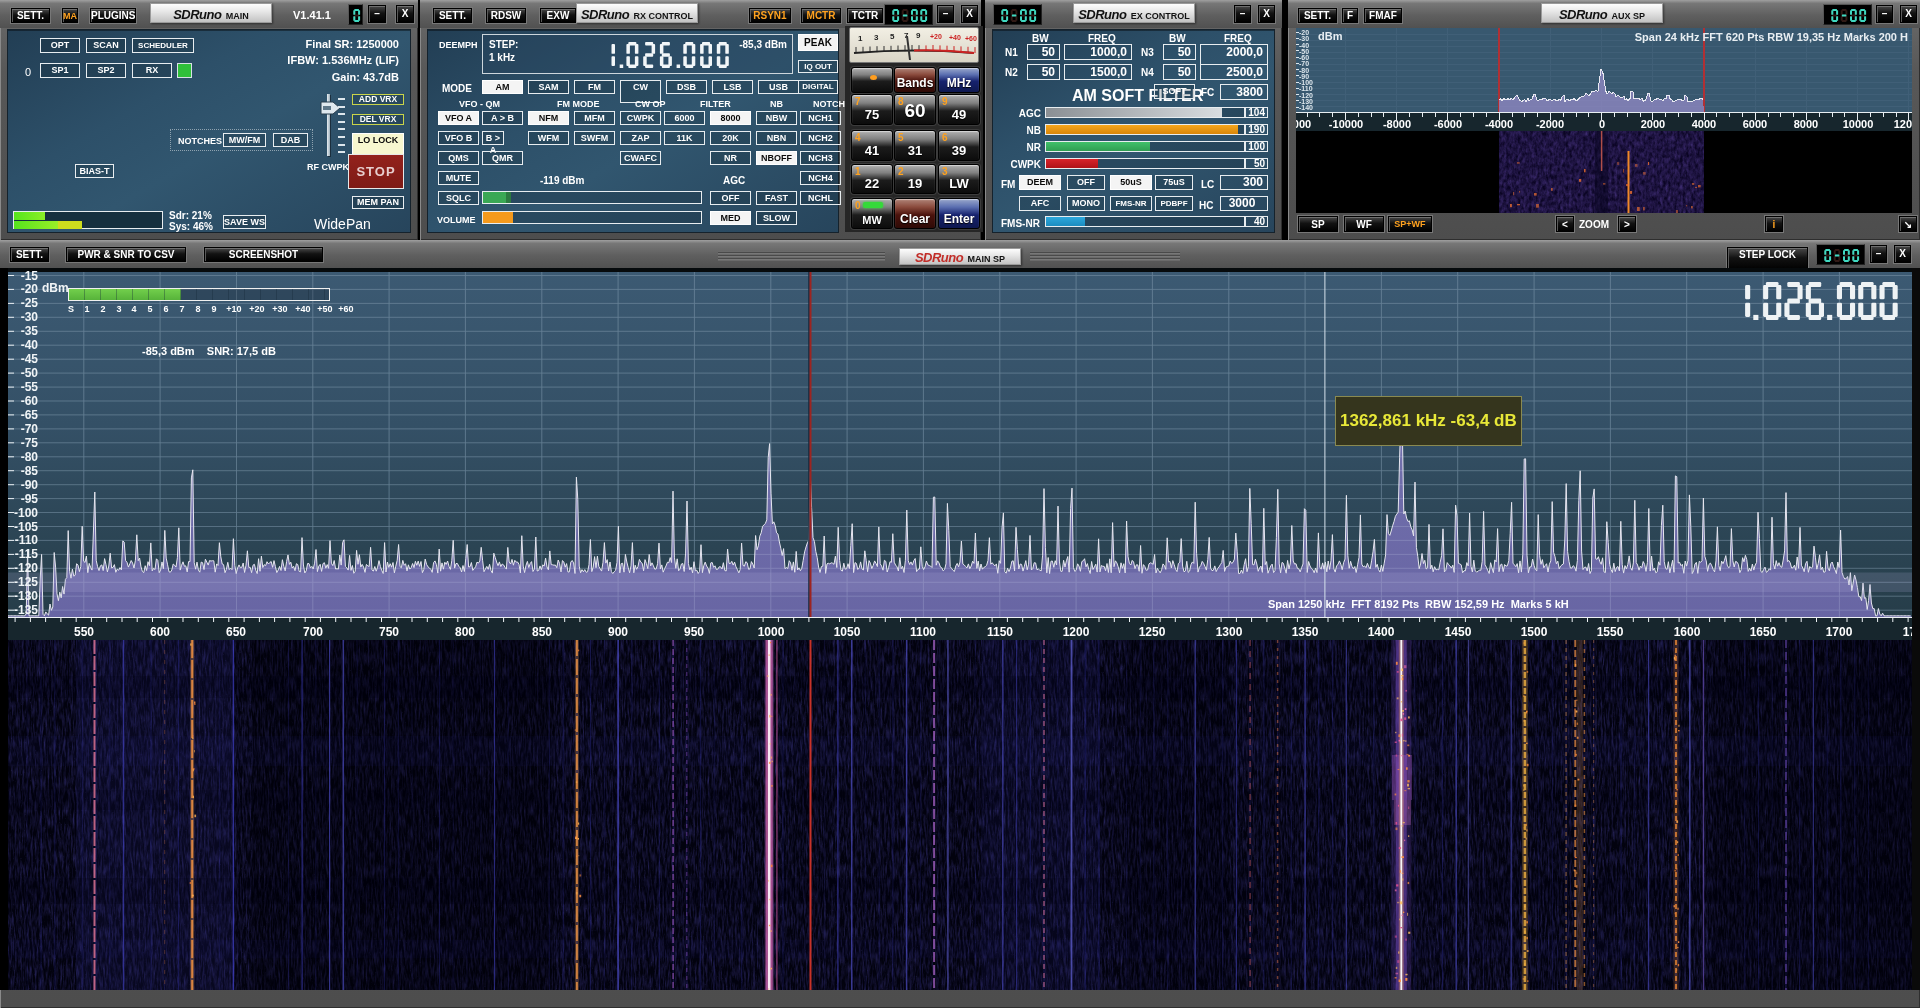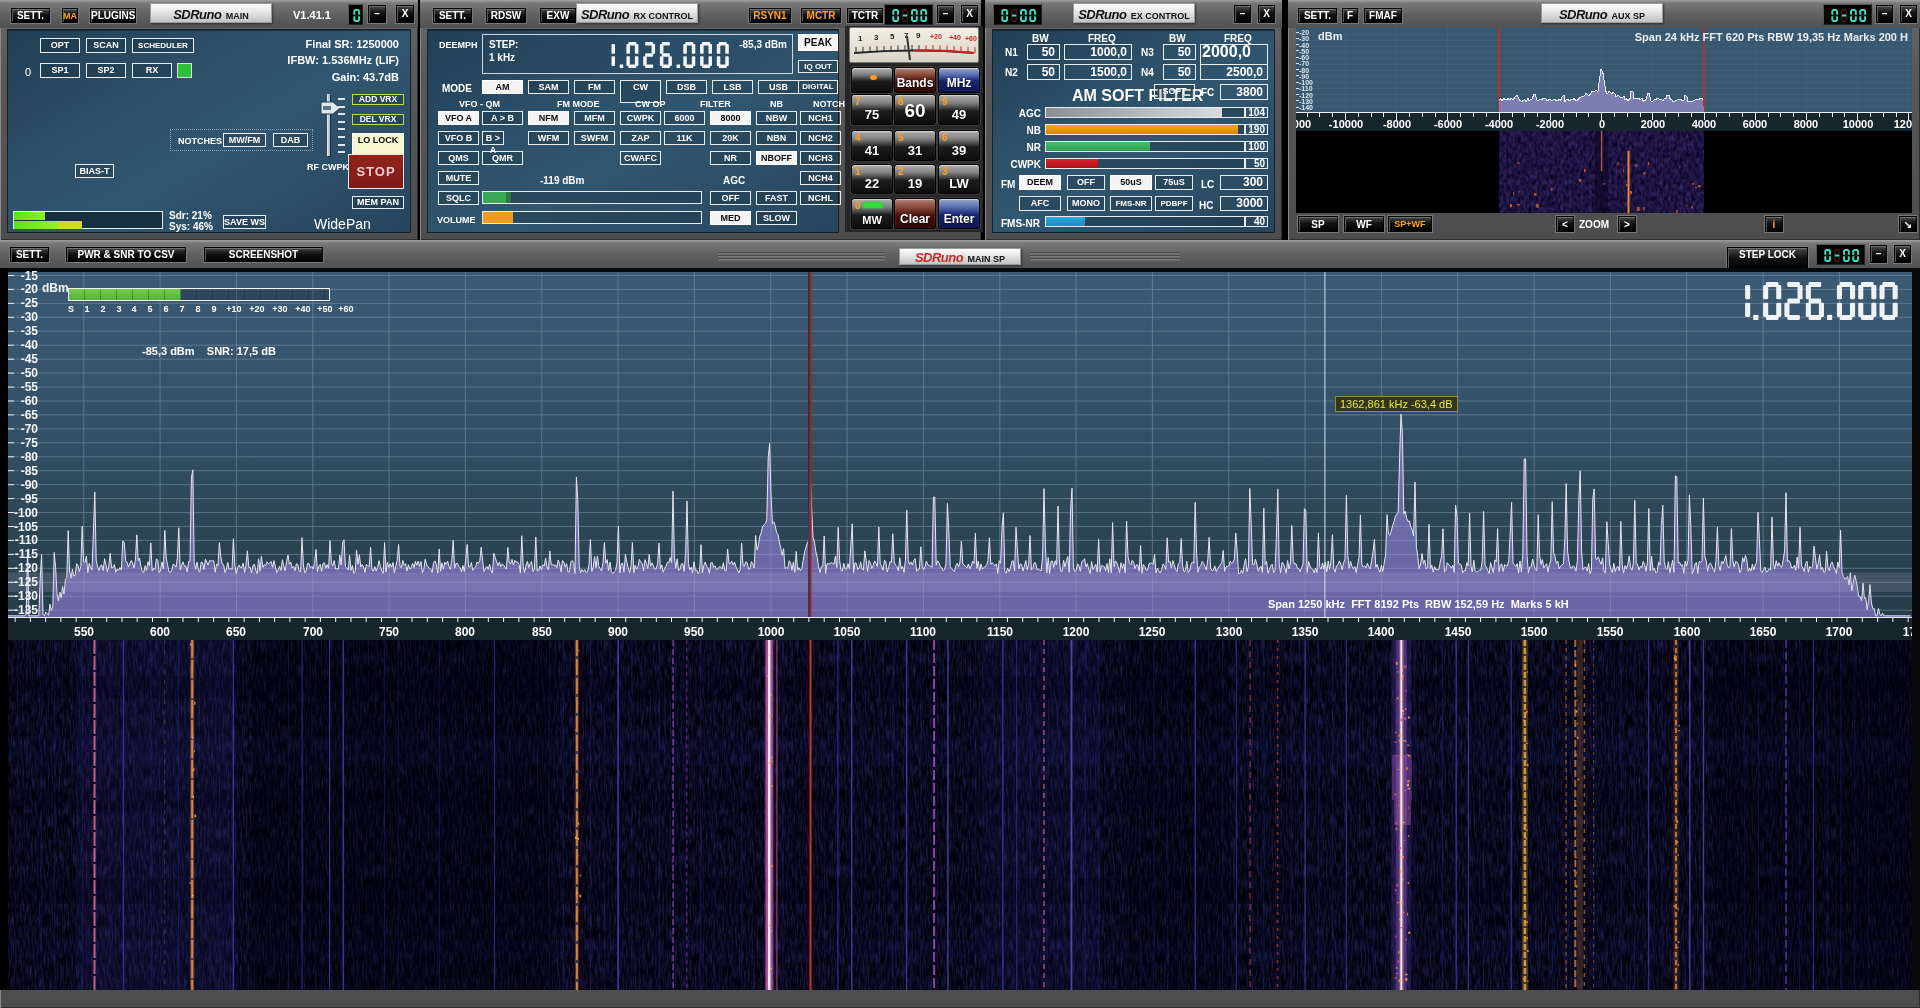--- a/index.html
+++ b/index.html
@@ -425,21 +425,21 @@
 <div class="body" style="left:7px;top:29px;width:283px;height:204px">
 <div class="lb" style="left:39px;top:3px;font-size:10px">BW</div>
 <div class="lb" style="left:95px;top:3px;font-size:10px">FREQ</div>
 <div class="lb" style="left:176px;top:3px;font-size:10px">BW</div>
 <div class="lb" style="left:231px;top:3px;font-size:10px">FREQ</div>
 <div class="lb" style="left:12px;top:17px;font-size:10px">N1</div>
 <div class="abs" style="left:34px;top:14px;width:33px;height:16px;border:1px solid #e8edf0;color:#fff;font-weight:bold;font-size:12px;text-align:right;line-height:14px;padding-right:4px">50</div>
 <div class="abs" style="left:71px;top:14px;width:68px;height:16px;border:1px solid #e8edf0;color:#fff;font-weight:bold;font-size:12px;text-align:right;line-height:14px;padding-right:4px">1000,0</div>
 <div class="lb" style="left:148px;top:17px;font-size:10px">N3</div>
 <div class="abs" style="left:170px;top:14px;width:33px;height:16px;border:1px solid #e8edf0;color:#fff;font-weight:bold;font-size:12px;text-align:right;line-height:14px;padding-right:4px">50</div>
-<div class="abs" style="left:207px;top:14px;width:68px;height:21px;border:1px solid #e8edf0;color:#fff;font-weight:bold;font-size:16px;text-align:right;line-height:14px;padding-right:16px">2000,0</div>
+<div class="abs" style="left:207px;top:14px;width:68px;height:21px;border:1px solid #e8edf0;color:#fff;font-weight:bold;font-size:12px;text-align:right;line-height:14px;padding-right:4px">2000,0</div>
 <div class="lb" style="left:12px;top:37px;font-size:10px">N2</div>
 <div class="abs" style="left:34px;top:34px;width:33px;height:16px;border:1px solid #e8edf0;color:#fff;font-weight:bold;font-size:12px;text-align:right;line-height:14px;padding-right:4px">50</div>
 <div class="abs" style="left:71px;top:34px;width:68px;height:16px;border:1px solid #e8edf0;color:#fff;font-weight:bold;font-size:12px;text-align:right;line-height:14px;padding-right:4px">1500,0</div>
 <div class="lb" style="left:148px;top:37px;font-size:10px">N4</div>
 <div class="abs" style="left:170px;top:34px;width:33px;height:16px;border:1px solid #e8edf0;color:#fff;font-weight:bold;font-size:12px;text-align:right;line-height:14px;padding-right:4px">50</div>
 <div class="abs" style="left:207px;top:34px;width:68px;height:16px;border:1px solid #e8edf0;color:#fff;font-weight:bold;font-size:12px;text-align:right;line-height:14px;padding-right:4px">2500,0</div>
 <div class="lb" style="left:79px;top:57px;font-size:16px">AM SOFT FILTER</div>
 <div class="pb" style="left:161px;top:54px;width:41px;height:15px;line-height:13px">SOFT</div>
 <div class="lb" style="left:208px;top:57px;font-size:10px">FC</div>
 <div class="abs" style="left:227px;top:54px;width:48px;height:16px;border:1px solid #e8edf0;color:#fff;font-weight:bold;font-size:12px;text-align:right;line-height:14px;padding-right:4px">3800</div>
@@ -468,21 +468,21 @@
 <div class="pb" style="left:74px;top:145px;width:38px;height:15px;line-height:13px">OFF</div>
 <div class="pb on" style="left:117px;top:145px;width:42px;height:15px;line-height:13px">50uS</div>
 <div class="pb" style="left:162px;top:145px;width:38px;height:15px;line-height:13px">75uS</div>
 <div class="lb" style="left:208px;top:149px;font-size:10px">LC</div>
 <div class="abs" style="left:227px;top:145px;width:48px;height:15px;border:1px solid #e8edf0;color:#fff;font-weight:bold;font-size:12px;text-align:right;line-height:13px;padding-right:4px">300</div>
 <div class="pb" style="left:26px;top:166px;width:42px;height:15px;line-height:13px">AFC</div>
 <div class="pb" style="left:74px;top:166px;width:38px;height:15px;line-height:13px">MONO</div>
 <div class="pb" style="left:117px;top:166px;width:42px;height:15px;line-height:13px;font-size:8px">FMS-NR</div>
 <div class="pb" style="left:162px;top:166px;width:38px;height:15px;line-height:13px;font-size:8px">PDBPF</div>
 <div class="lb" style="left:206px;top:170px;font-size:10px">HC</div>
-<div class="abs" style="left:227px;top:166px;width:48px;height:15px;border:1px solid #e8edf0;color:#fff;font-weight:bold;font-size:12px;text-align:right;line-height:13px;padding-right:4px">3000</div>
+<div class="abs" style="left:227px;top:166px;width:48px;height:15px;border:1px solid #e8edf0;color:#fff;font-weight:bold;font-size:12px;text-align:center;line-height:13px;padding-right:4px">3000</div>
 <div class="lb" style="left:8px;top:188px;font-size:10px">FMS-NR</div>
 <div class="abs" style="left:52px;top:186px;width:200px;height:11px;border:1px solid #e8edf0;background:rgba(10,25,36,.2)">
         <div class="abs" style="left:0;top:0;width:39px;height:9px;background:linear-gradient(#2da8dc,#1b8cc0)"></div>
       </div>
 <div class="abs" style="left:252px;top:186px;width:23px;height:11px;border:1px solid #e8edf0;color:#fff;font-weight:bold;font-size:10px;text-align:right;line-height:9px;padding-right:2px">40</div>
 </div>
   </div>
 <div class="win" style="left:1288px;top:0;width:632px;height:240px">
 <div class="tb"></div>
 <div class="tbtn" style="left:10px;top:8px;width:39px;height:15px;line-height:14px">SETT.</div>
@@ -1026,21 +1026,21 @@
         <rect x="126.2" y="20.8" width="5.1" height="14.1" rx="1.3"></rect>
         <rect x="126.2" y="3.1" width="5.1" height="14.1" rx="1.3"></rect>
         <rect x="150.4" y="0.0" width="12.6" height="5.1" rx="1.3"></rect>
         <rect x="160.6" y="3.1" width="5.1" height="14.1" rx="1.3"></rect>
         <rect x="160.6" y="20.8" width="5.1" height="14.1" rx="1.3"></rect>
         <rect x="150.4" y="32.9" width="12.6" height="5.1" rx="1.3"></rect>
         <rect x="147.5" y="20.8" width="5.1" height="14.1" rx="1.3"></rect>
         <rect x="147.5" y="3.1" width="5.1" height="14.1" rx="1.3"></rect>
       </g>
     </svg>
-<div class="abs" style="left:1335px;top:156px;background:#35351d;border:1px solid #8a8a50;color:#e8e838;font-weight:normal;font-size:11px;padding:1px 4px">1362,861 kHz -63,4 dB</div>
+<div class="abs" style="left:1335px;top:156px;background:#35351d;border:1px solid #8a8a50;color:#e8e838;font-weight:bold;font-size:17px;padding:14px 4px">1362,861 kHz -63,4 dB</div>
 <div class="lb" style="left:1268px;top:358px;font-size:11px">Span 1250 kHz&nbsp;&nbsp;FFT 8192 Pts&nbsp;&nbsp;RBW 152,59 Hz&nbsp;&nbsp;Marks 5 kH</div>
 <svg class="abs" style="left:8px;top:377px" width="1904" height="23">
       <rect width="1904" height="23" fill="#17262d"></rect>
       <line x1="0" y1="0.5" x2="1904" y2="0.5" stroke="#eef2f5" stroke-width="1"></line>
       <g stroke="#eef2f5" stroke-width="1">
         <line x1="7.1" y1="1" x2="7.1" y2="5"></line>
         <line x1="22.4" y1="1" x2="22.4" y2="5"></line>
         <line x1="37.6" y1="1" x2="37.6" y2="5"></line>
         <line x1="52.9" y1="1" x2="52.9" y2="5"></line>
         <line x1="68.2" y1="1" x2="68.2" y2="5"></line>

